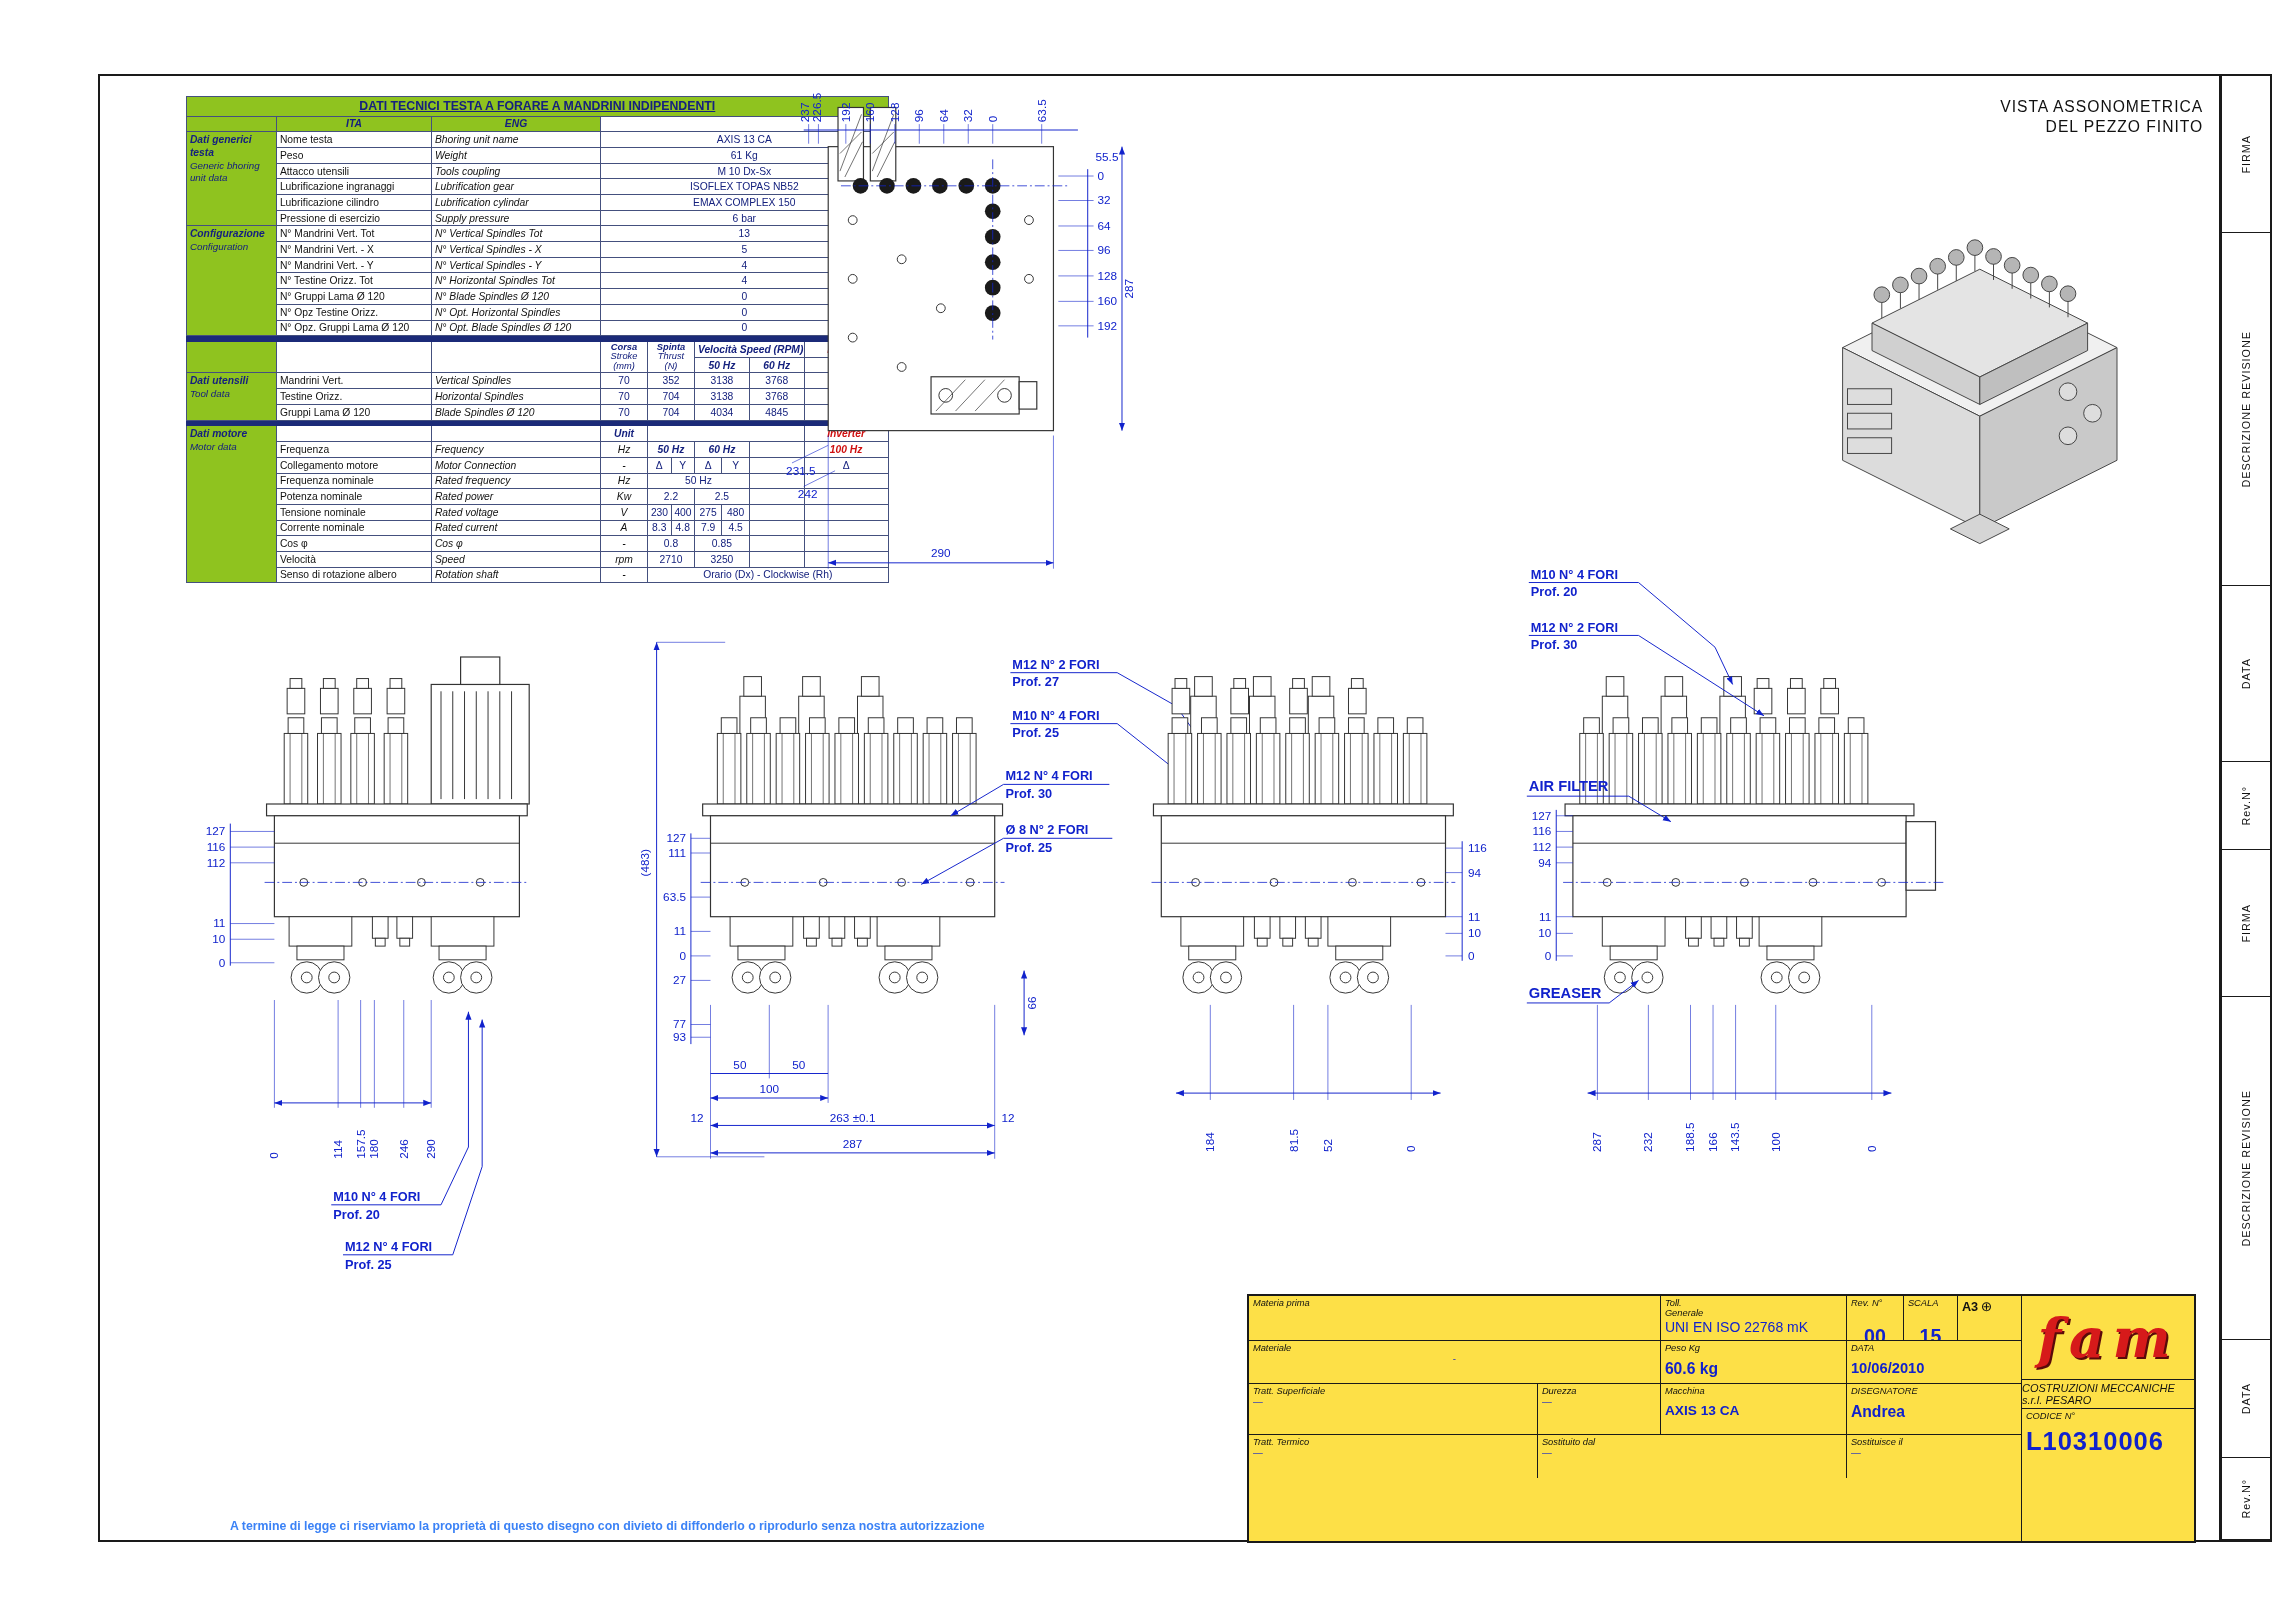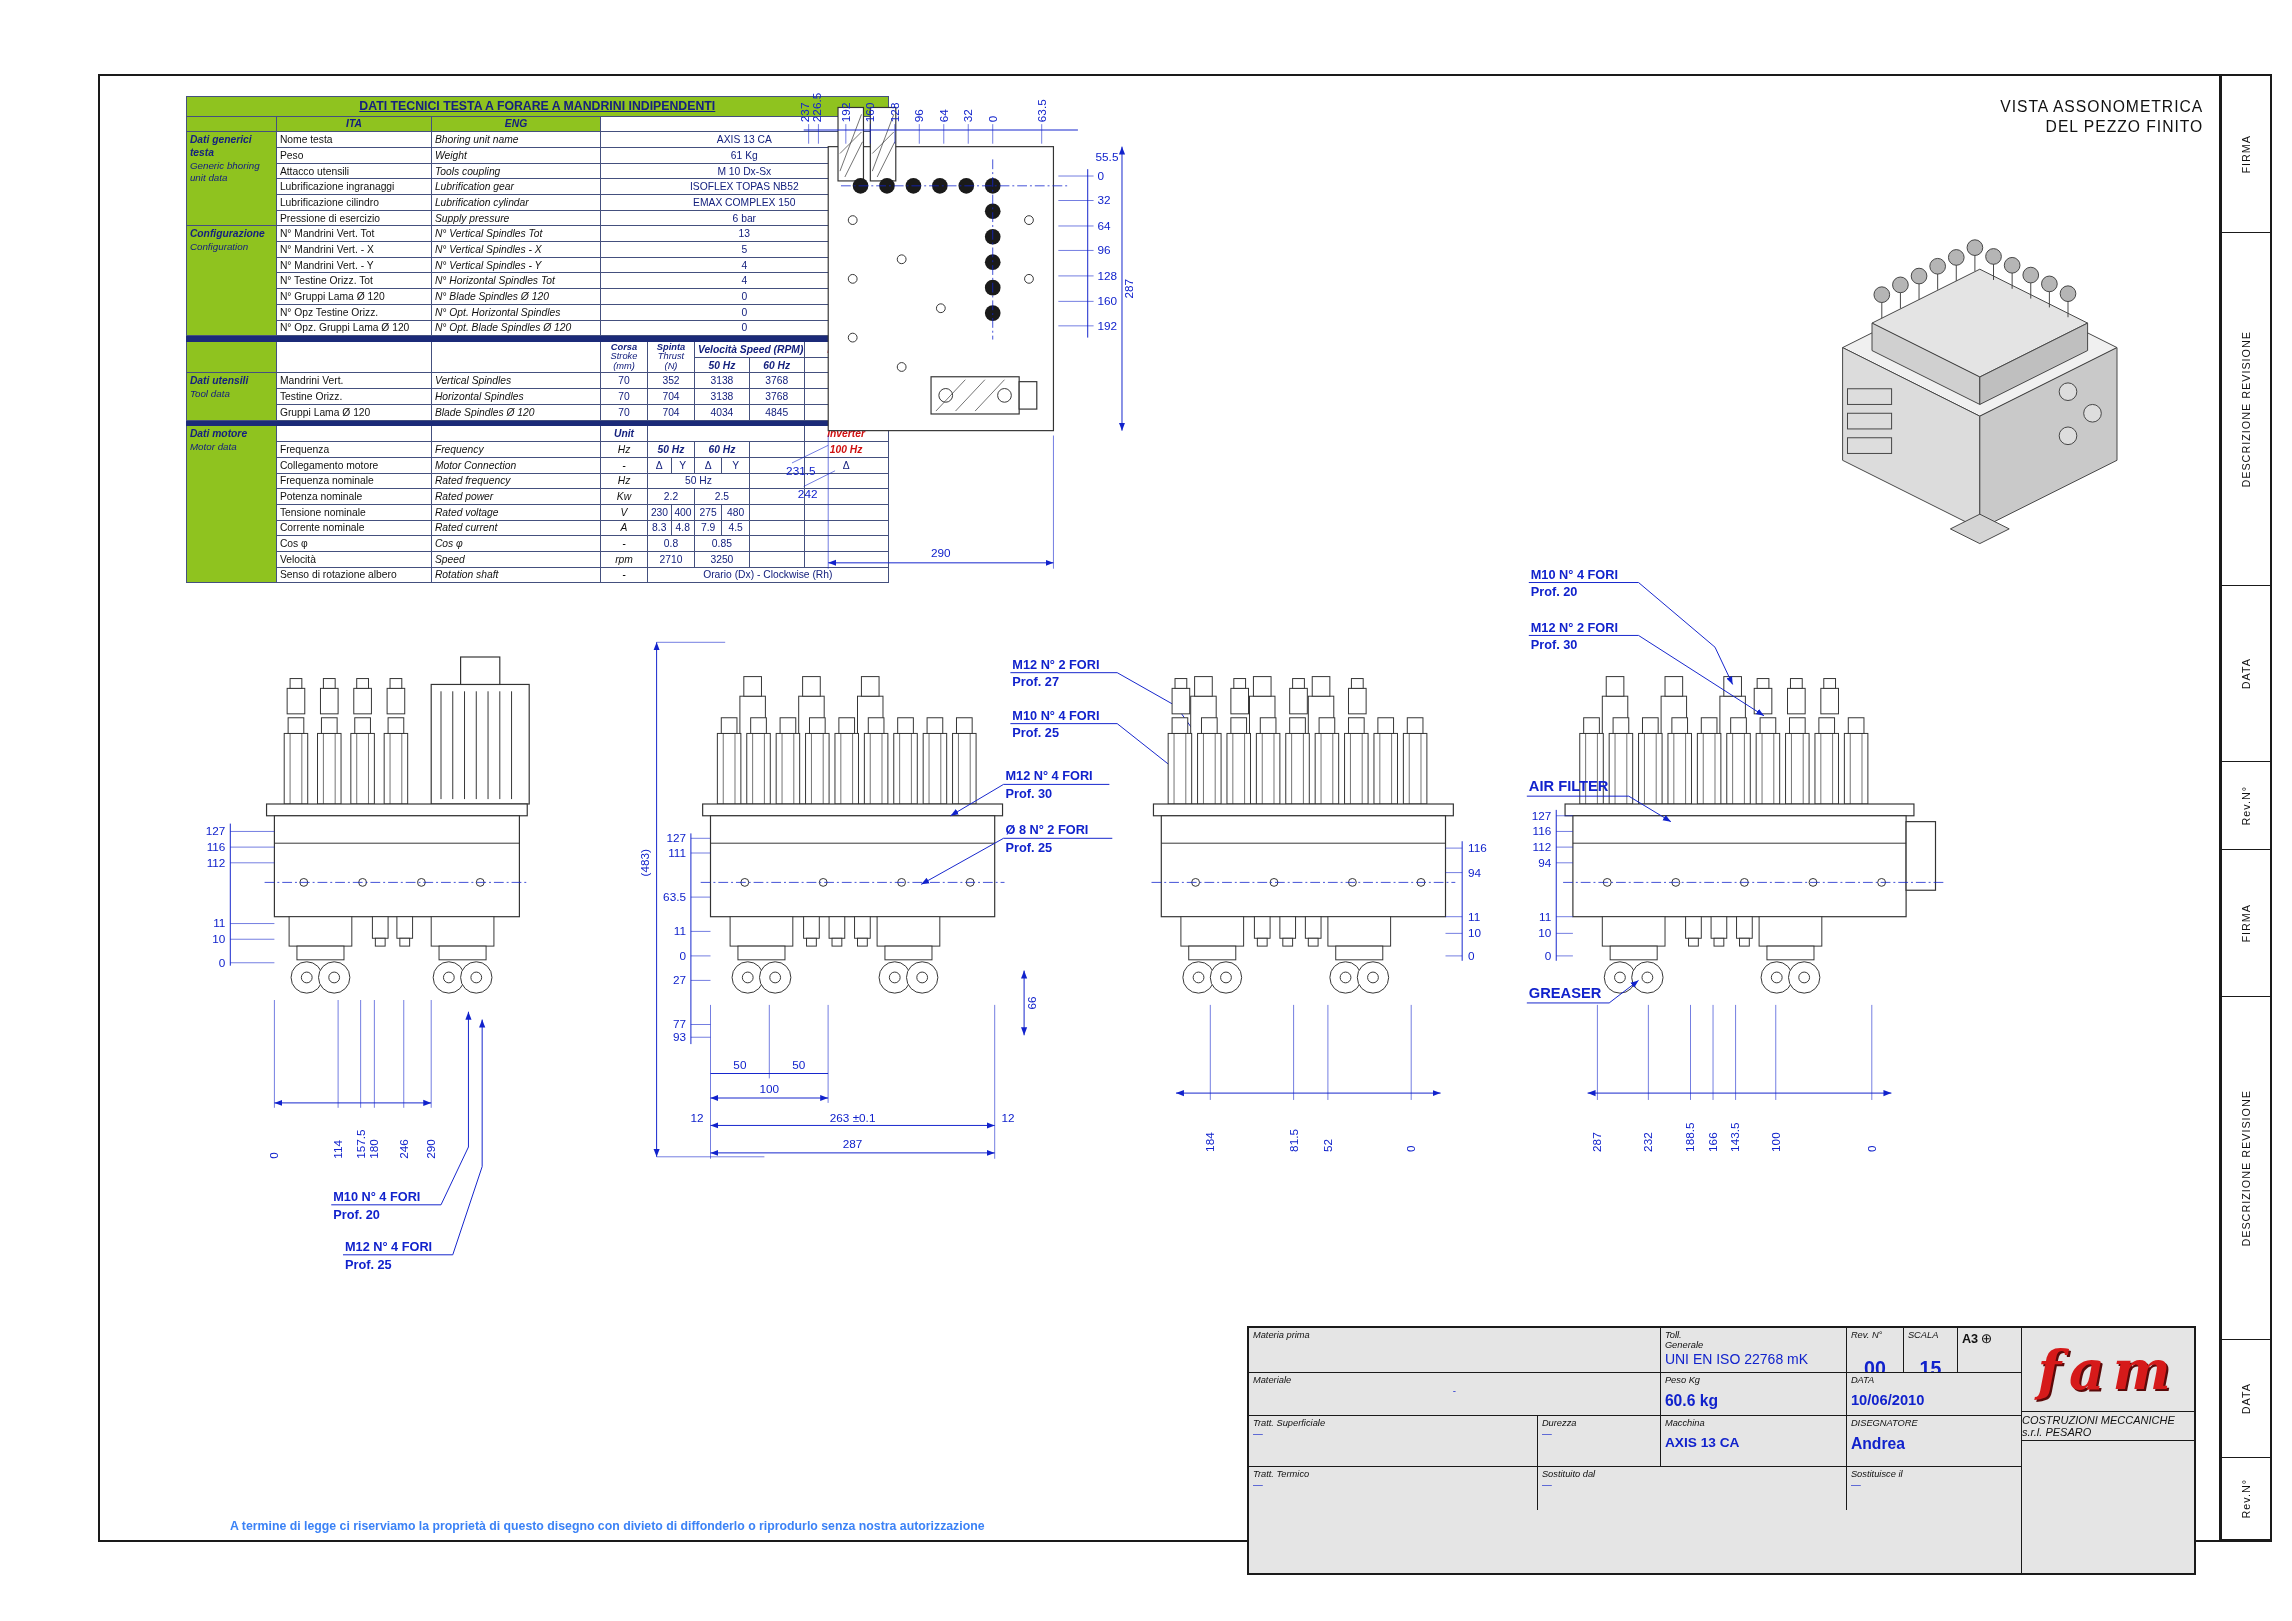--- a/index.html
+++ b/index.html
@@ -35,21 +35,21 @@
 .note{font-size:13px;fill:#1122cc;font-weight:bold}
 .lblbig{font-size:15px;fill:#1122cc;font-weight:bold}
 .isotitle{font-size:16px;fill:#111;letter-spacing:1px;text-anchor:end}
 .dl{stroke:#1122cc;stroke-width:1;fill:none}
 .dlt{stroke:#1122cc;stroke-width:0.6;fill:none}
 .pl{stroke:#333;stroke-width:1.2;fill:#fff}
 .pln{stroke:#333;stroke-width:1;fill:none}
 .cl{stroke:#1122cc;stroke-width:0.8;stroke-dasharray:10 3 2 3;fill:none}
 .hatch{stroke:#333;stroke-width:0.7}
 
-.tblock{position:absolute;left:1247px;top:1326px;width:949px;height:249px;border:2px solid #1a1a1a;display:flex;font-size:9.8px;color:#111;background:#e5e5e5}
+.tblock{position:absolute;left:1247px;top:1294px;width:949px;height:249px;border:2px solid #1a1a1a;display:flex;font-size:9.8px;color:#111;background:#fde047}
 .tb-left{width:772px;display:flex;flex-direction:column}
 .tb-row{display:flex;border-bottom:1px solid #1a1a1a}
 .tb-row:last-child{border-bottom:none}
 .tbc{border-right:1px solid #1a1a1a;position:relative;padding:2px 3.9px;overflow:hidden}
 .tbc:last-child{border-right:none}
 .tlbl{font-style:italic;font-size:9.3px;color:#111;display:block}
 .tval{color:#1122cc;text-align:center;display:block}
 .tval.big{font-size:19.6px;font-weight:bold;margin-top:17px}
 .tval.med{font-size:15.7px;font-weight:bold;margin-top:7px}
 .tval.sm{font-size:14px;margin-top:1px}
@@ -899,20 +899,24 @@
           </div>
         <div class="tbc" style="flex:1">
             <span class="tlbl">Sostituisce il</span>
             <span class="tval" style="text-align:left">—</span>
           </div>
       </div>
     </div>
     <div class="tb-logo">
       <div class="famlogo">fam</div>
       <div class="company">COSTRUZIONI MECCANICHE s.r.l. PESARO</div>
+      <div class="codice">
+          <span class="tlbl">CODICE N°</span>
+          <span class="tval">L10310006</span>
+        </div>
     </div>
   </div>
 
   <div class="strip">
     <div class="seg" style="flex:0 0 157px">
         <span>FIRMA</span>
       </div>
     <div class="seg" style="flex:0 0 353px">
         <span>DESCRIZIONE REVISIONE</span>
       </div>

